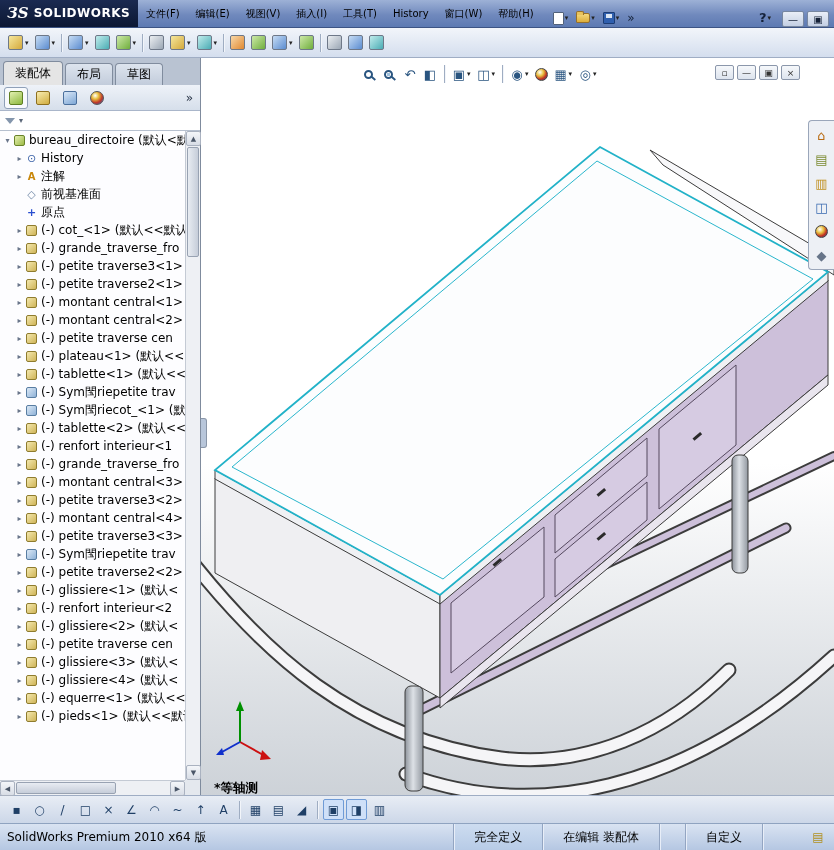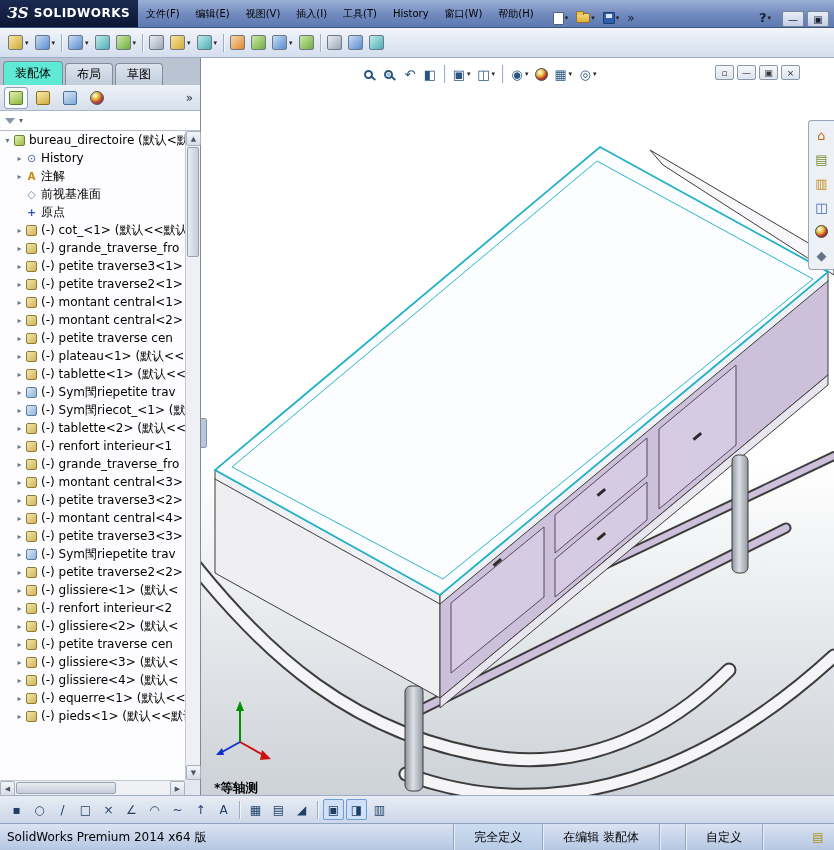--- a/index.html
+++ b/index.html
@@ -39,21 +39,21 @@
   .c-blue{background:linear-gradient(135deg,#c6dcf4,#5b8cd0)}
   .c-teal{background:linear-gradient(135deg,#c0ecec,#4aacb4)}
   .c-gray{background:linear-gradient(135deg,#eceff2,#9aa6b4)}
   .c-orange{background:linear-gradient(135deg,#f8d8a8,#e08830)}
 
   
   #content{flex:1;min-height:0;display:flex}
   #left{width:201px;flex:none;display:flex;flex-direction:column;border-right:1px solid #7f8b9d;background:#f3f6fa}
   #doc-tabs{height:27px;flex:none;background:#b9c3d2;display:flex;align-items:flex-end;padding-left:3px;gap:2px}
   .tab{height:22px;display:flex;align-items:center;padding:0 11px;font-size:12px;background:linear-gradient(#dde4ee,#c2ccdb);border:1px solid #808c9e;border-bottom:none;border-radius:4px 4px 0 0}
-  .tab.active{background:#5eead4;height:24px}
+  .tab.active{background:#e5e5e5;height:24px}
   #panel-tabs{height:26px;flex:none;display:flex;align-items:center;padding-left:4px;gap:3px;background:linear-gradient(#eef2f8,#d6dfeb);border-bottom:1px solid #aab6ca}
   .ptab{width:24px;height:22px;display:flex;align-items:center;justify-content:center;border:1px solid transparent;border-radius:3px}
   .ptab.active{background:#f8fafd;border-color:#8fa0b8}
   .pticon{width:14px;height:14px;border:1px solid #666;border-radius:2px}
   .pt-fm{background:linear-gradient(150deg,#e2f0b0,#8cb83e);border-color:#5f7f24}
   .pt-pm{background:linear-gradient(150deg,#f8ecb0,#d0ac3e);border-color:#8d6f1f}
   .pt-cm{background:linear-gradient(150deg,#d8e6f6,#7fa8d6);border-color:#4a6f9c}
   .pt-dm{background:radial-gradient(circle at 35% 30%,#fff,#e8c040 30%,#c03828 62%,#3858b8 95%);border-color:#555;border-radius:50%}
   #panel-expand{margin-left:auto;margin-right:7px;font-size:12px;color:#2a3548}
   #filter{height:20px;flex:none;display:flex;align-items:center;background:#fff;border-bottom:1px solid #b6c0cf}
@@ -637,21 +637,21 @@
       </div>
       <div class="skbtn active">
         <span>◨</span>
       </div>
       <div class="skbtn">
         <span>▥</span>
       </div>
     </div>
 
   <div id="statusbar">
-    <span id="status-text">SolidWorks Premium 2014 x64 版</span>
+    <span id="status-text">SolidWorks Premium 2010 x64 版</span>
     <div class="flex-sp"></div>
     <div class="seg seg-def">
         <span>完全定义</span>
       </div>
     <div class="seg">
         <span>在编辑 装配体</span>
       </div>
     <div class="seg-gap g26"></div>
     <div class="seg">
         <span>自定义</span>

